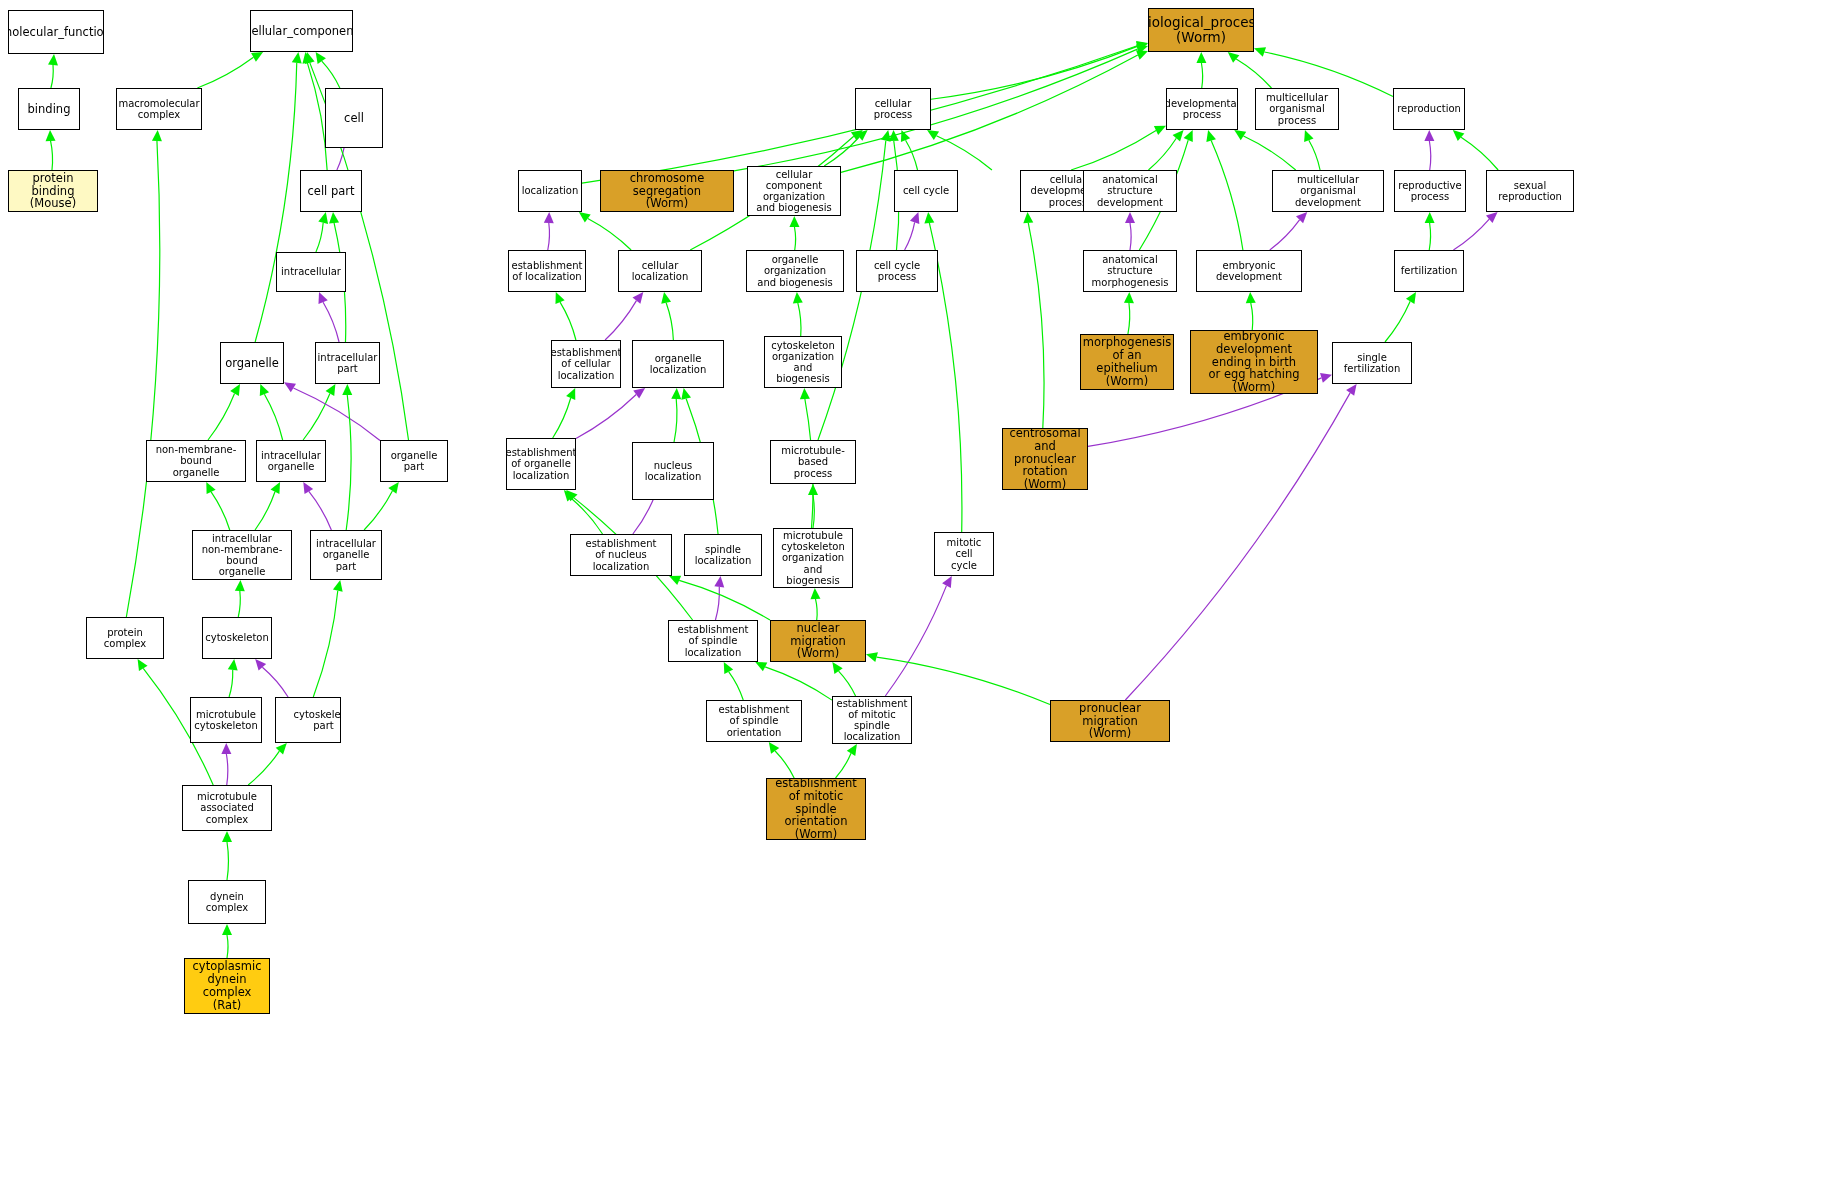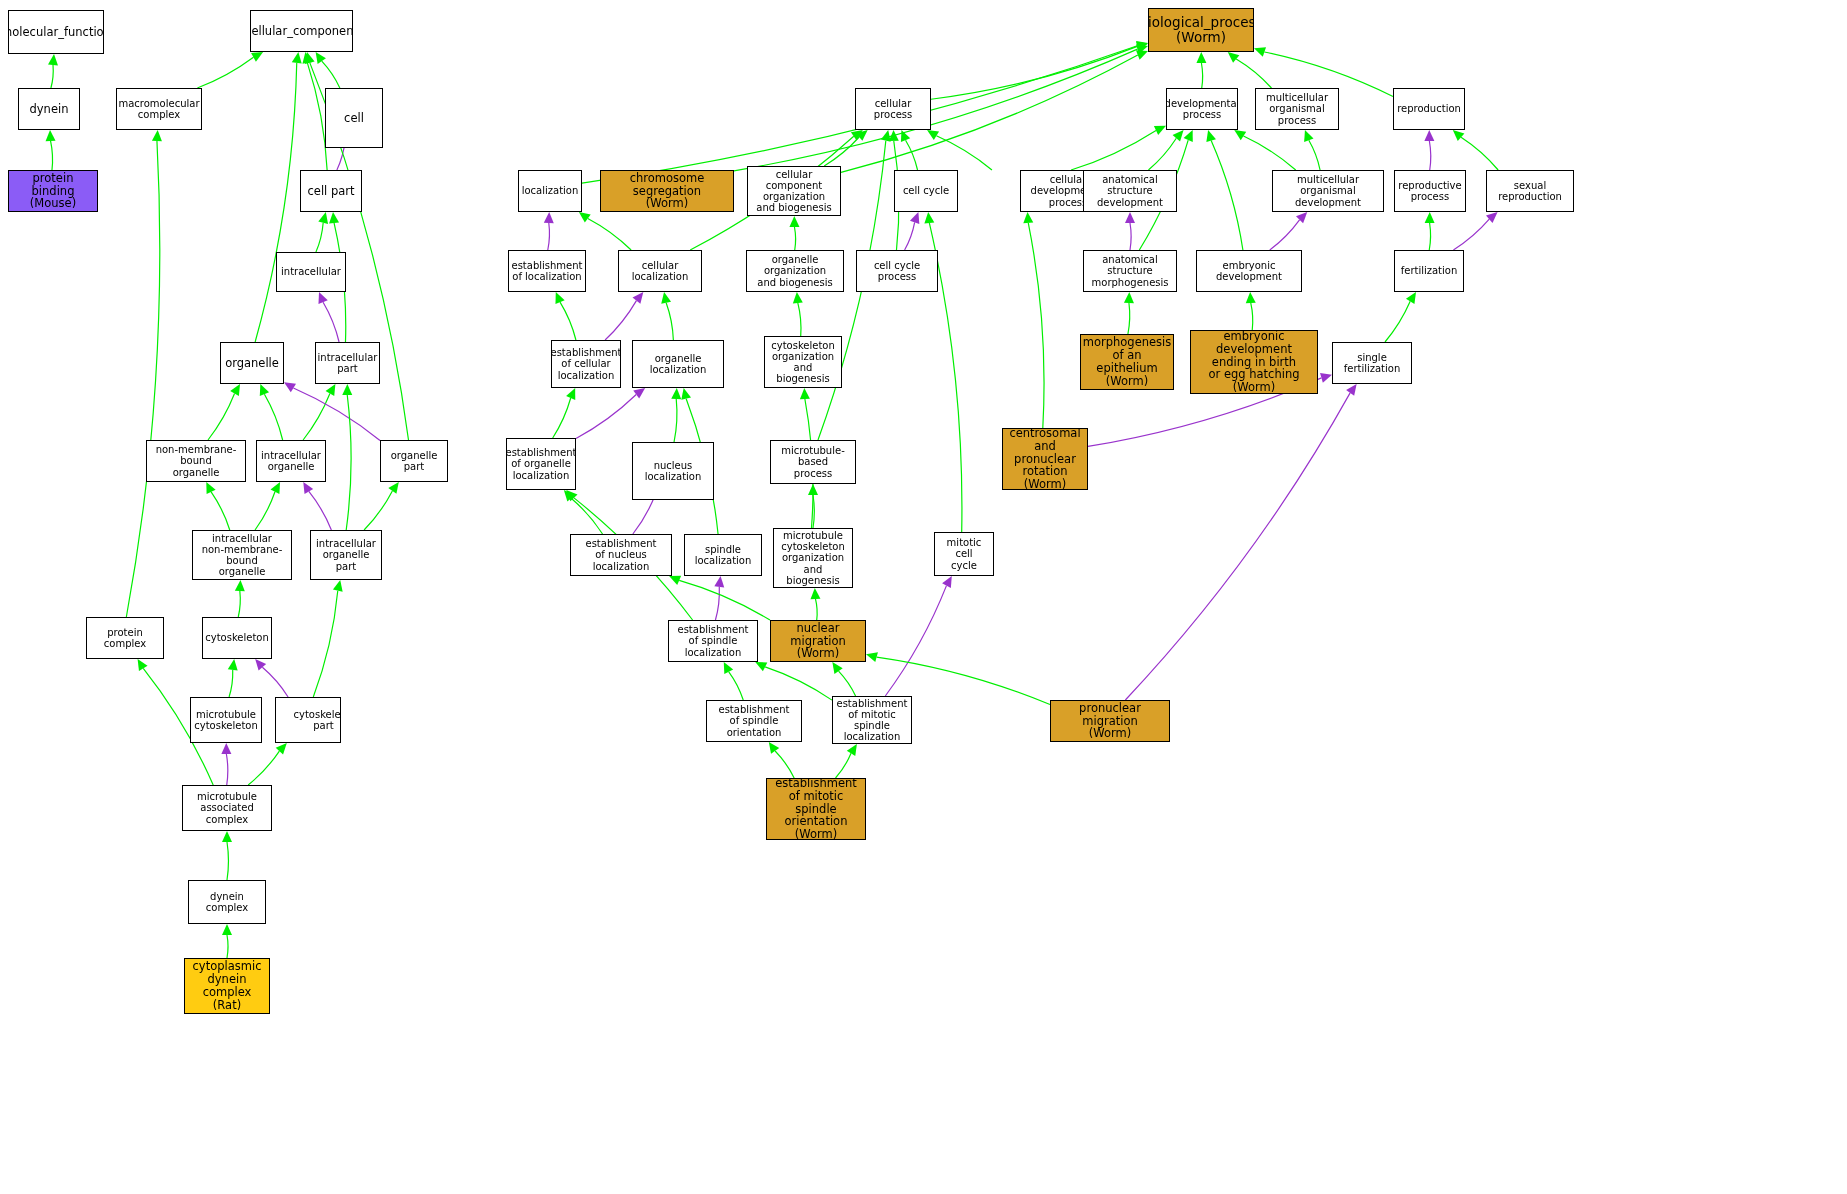--- a/index.html
+++ b/index.html
@@ -6,21 +6,21 @@
   body{font-family:"DejaVu Sans","Liberation Sans",sans-serif;}
   #canvas{position:relative;width:1847px;height:1194px;background:#fff;overflow:hidden;}
   #edges{position:absolute;left:0;top:0;width:1847px;height:1194px;}
   .node{position:absolute;box-sizing:border-box;border:1px solid #000;background:#fff;
         display:flex;align-items:center;justify-content:center;text-align:center;
         line-height:1.12;color:#000;overflow:hidden;z-index:5;}
   .node span{display:block;padding:0 2px;white-space:pre-line;}
   .n-white{background:#ffffff;}
   .n-orange{background:#d9a028;}
   .n-yellow{background:#ffcc11;}
-  .n-blue{background:#8b5cf6;}
+  .n-blue{background:#fef9c3;}
   .sz-s{font-size:10px;}
   .sz-m{font-size:11.5px;}
   .sz-l{font-size:13.5px;}
 </style>
 </head>
 <body>
 
 <div id="canvas">
   <svg id="edges" xmlns="http://www.w3.org/2000/svg">
       <path d="M 50.90909090909091 88 Q 53.996598851311596 76.66286718102691 53.004106793532294 64.95482527114474" stroke="#00ee00" stroke-width="1.2" fill="none"></path>
@@ -200,21 +200,21 @@
       <path d="M 794.1590909090909 778 Q 786.8050171556553 762.9743352004023 775.1309434022196 750.9923067644407" stroke="#00ee00" stroke-width="1.2" fill="none"></path>
       <polygon points="768.7954545454545,742 779.2183555678745,748.1125391022748 771.0435312365647,753.8720744266067" fill="#00ee00"></polygon>
       <path d="M 835.5056179775281 778 Q 845.3131616048004 766.9387493837032 851.0407052320726 753.3103077561703" stroke="#00ee00" stroke-width="1.2" fill="none"></path>
       <polygon points="856.8988764044943,744 855.2726633030591,755.9731128345439 846.8087471610861,750.6475026777968" fill="#00ee00"></polygon>
     </svg>
   <div id="nodes">
       <div class="node n-white sz-m" style="left: 8px; top: 10px; width: 96px; height: 44px;">
         <span>molecular_function</span>
       </div>
       <div class="node n-white sz-m" style="left: 18px; top: 88px; width: 62px; height: 42px;">
-        <span>dynein</span>
+        <span>binding</span>
       </div>
       <div class="node n-blue sz-m" style="left: 8px; top: 170px; width: 90px; height: 42px;">
         <span>protein binding
 (Mouse)</span>
       </div>
       <div class="node n-white sz-m" style="left: 250px; top: 10px; width: 103px; height: 42px;">
         <span>cellular_component</span>
       </div>
       <div class="node n-white sz-s" style="left: 116px; top: 88px; width: 86px; height: 42px;">
         <span>macromolecular

